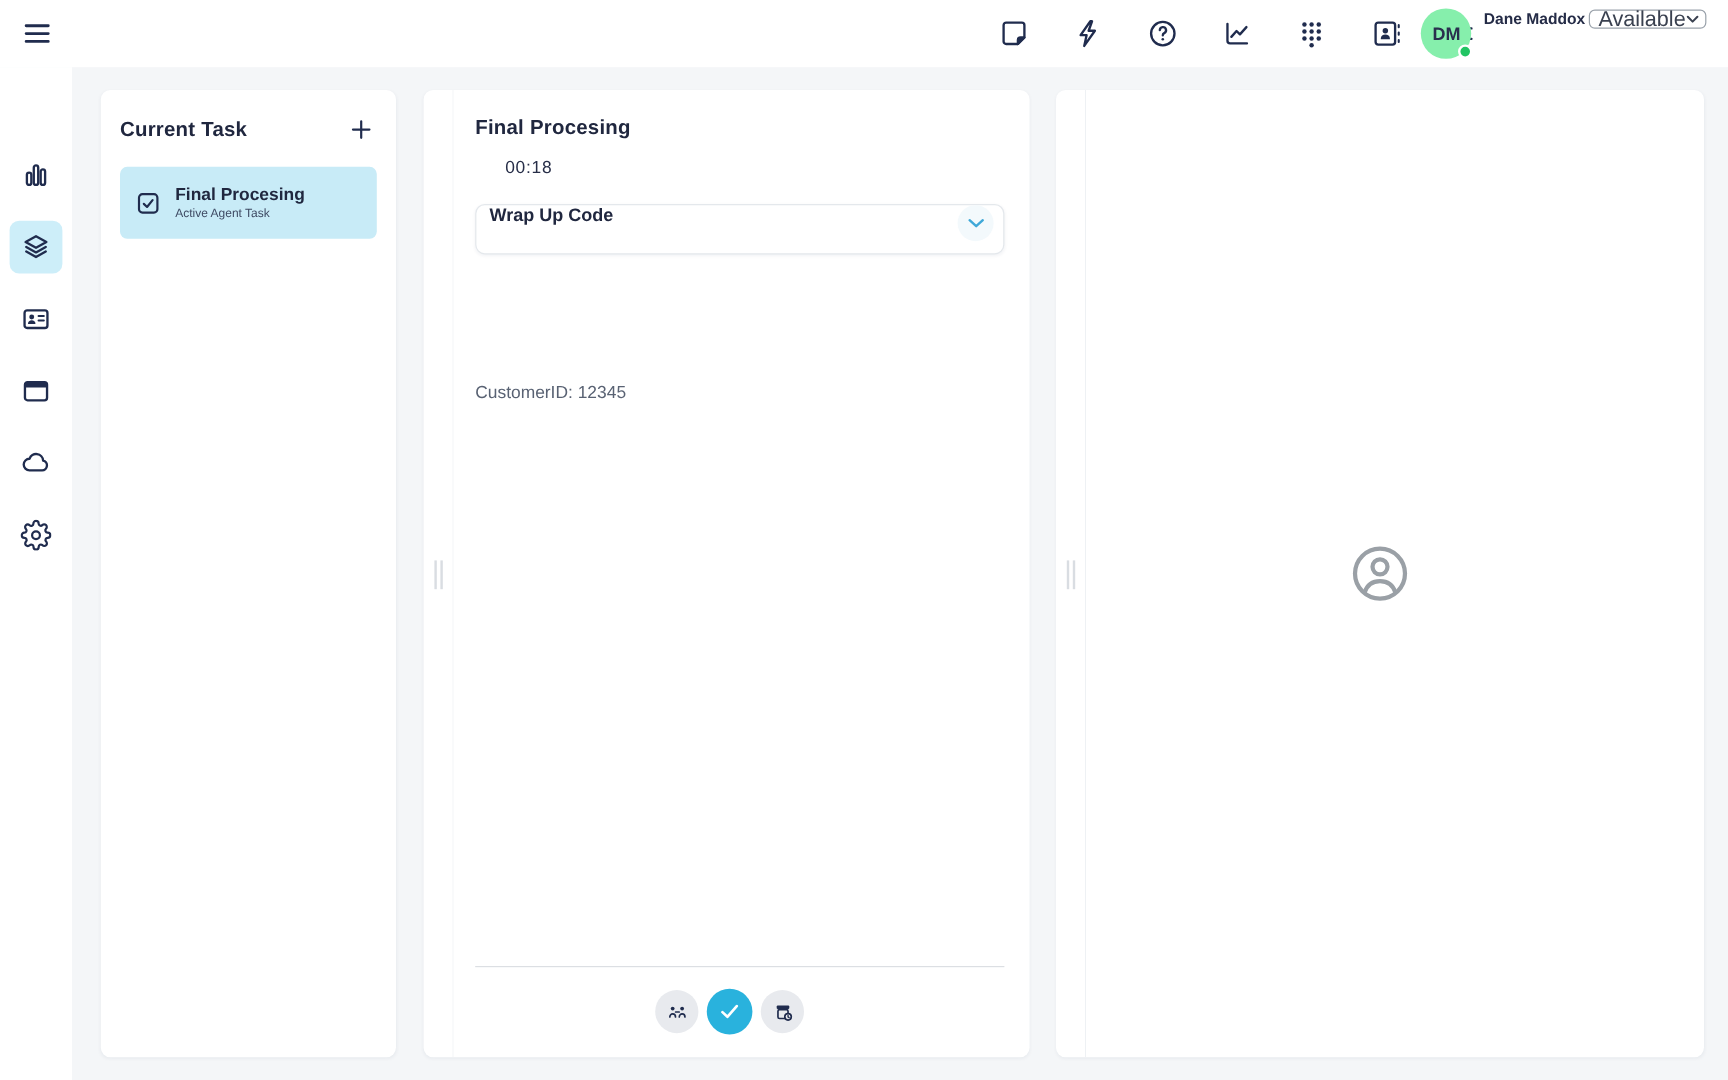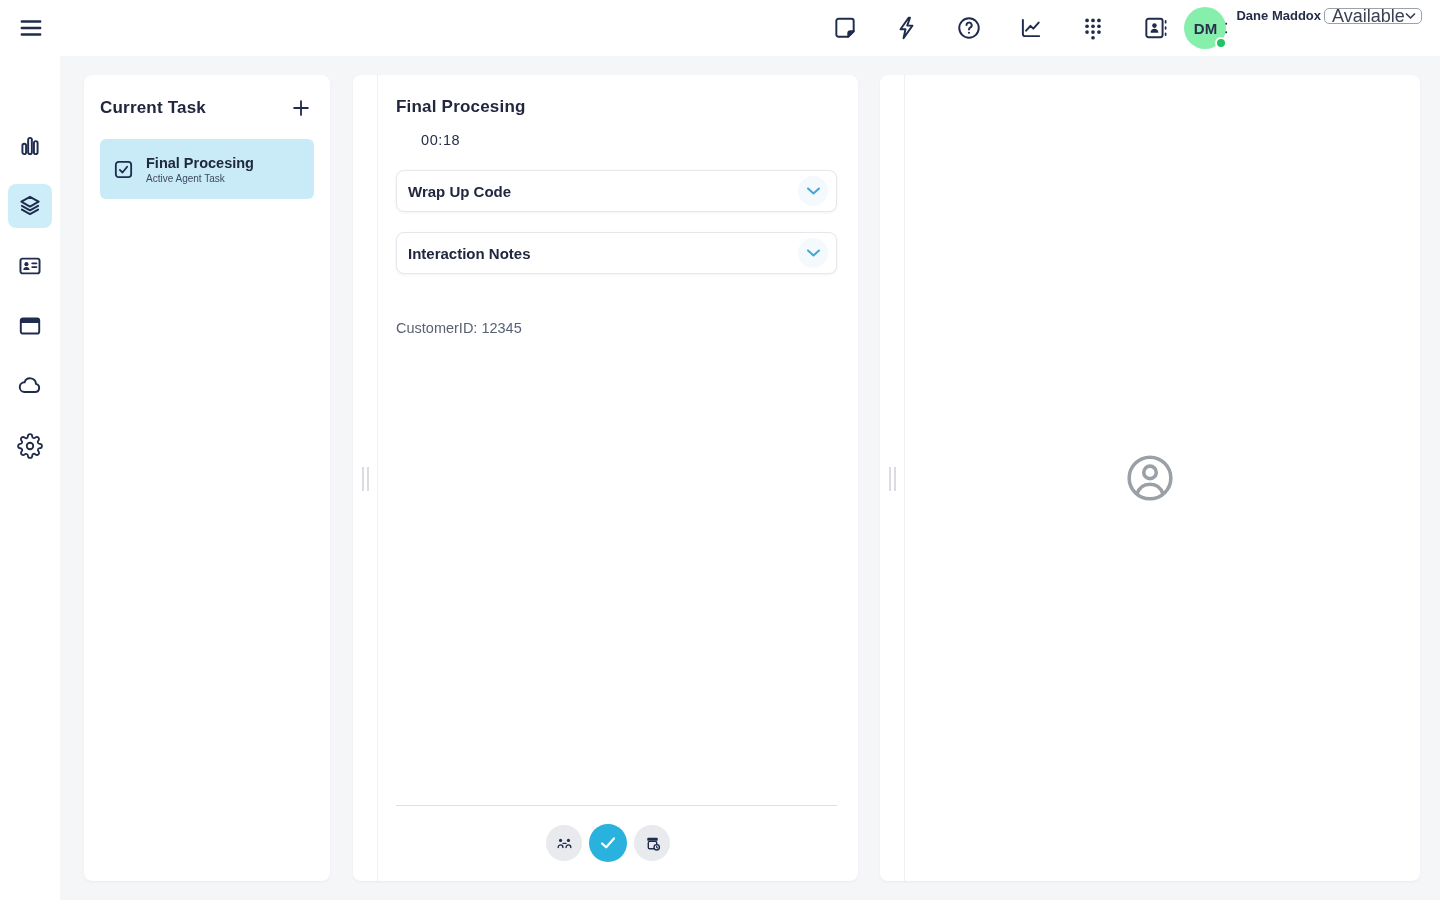--- a/index.html
+++ b/index.html
@@ -101,21 +101,21 @@
     font-size:17px; font-weight:bold; color:#20273f; letter-spacing:0.2px;
   }
   .work-timer {
     position:absolute; left:17px; top:57px;
     font-size:14.5px; color:#272e48; letter-spacing:0.6px;margin-left:25px;
   }
   .accordion {
     position:absolute; left:17px; width:441px; height:42px;
     border:1px solid #e4e8ec; border-radius:8px; background:#fff;
     box-shadow:0 1px 3px rgba(20,40,80,0.06);
-    display:flex; align-items:center; justify-content:space-between;
+    display:flex; align-items:flex-start; justify-content:space-between;
     padding:0 8px 0 11px; cursor:pointer;
   }
   .acc-1 { top:95px; } .acc-2 { top:157px; }
   .acc-label { font-size:15px; font-weight:bold; color:#20273f; }
   .acc-chev {
     width:30px; height:30px; border-radius:50%; background:#f3f9fc;
     display:flex; align-items:center; justify-content:center; color:#3fa8d8;
   }
   .customer-line {
     position:absolute; left:17px; top:221px;
@@ -303,28 +303,20 @@
 
     <div class="accordion acc-1">
       <span class="acc-label">Wrap Up Code</span>
       <span class="acc-chev">
         <svg width="15" height="10" viewBox="0 0 15 10" fill="none" stroke="currentColor" stroke-width="2" stroke-linecap="round" stroke-linejoin="round">
             <path d="M2 2.5l5.5 5 5.5-5"></path>
           </svg>
       </span>
     </div>
 
-    <div class="accordion acc-2">
-      <span class="acc-label">Interaction Notes</span>
-      <span class="acc-chev">
-        <svg width="15" height="10" viewBox="0 0 15 10" fill="none" stroke="currentColor" stroke-width="2" stroke-linecap="round" stroke-linejoin="round">
-            <path d="M2 2.5l5.5 5 5.5-5"></path>
-          </svg>
-      </span>
-    </div>
 
     <div class="customer-line">CustomerID: 12345</div>
 
     <div class="work-divider"></div>
     <div class="action-row">
       <button class="action-btn">
         <svg viewBox="0 0 24 24" fill="none" stroke="currentColor" stroke-width="1.6" stroke-linecap="round">
           <circle cx="7.5" cy="8.5" r="1.8" fill="currentColor" stroke="none"></circle>
           <circle cx="16.5" cy="8.5" r="1.8" fill="currentColor" stroke="none"></circle>
           <path d="M4.8 16.5c0-1.7 1.2-2.9 2.7-2.9s2.7 1.2 2.7 2.9"></path>

